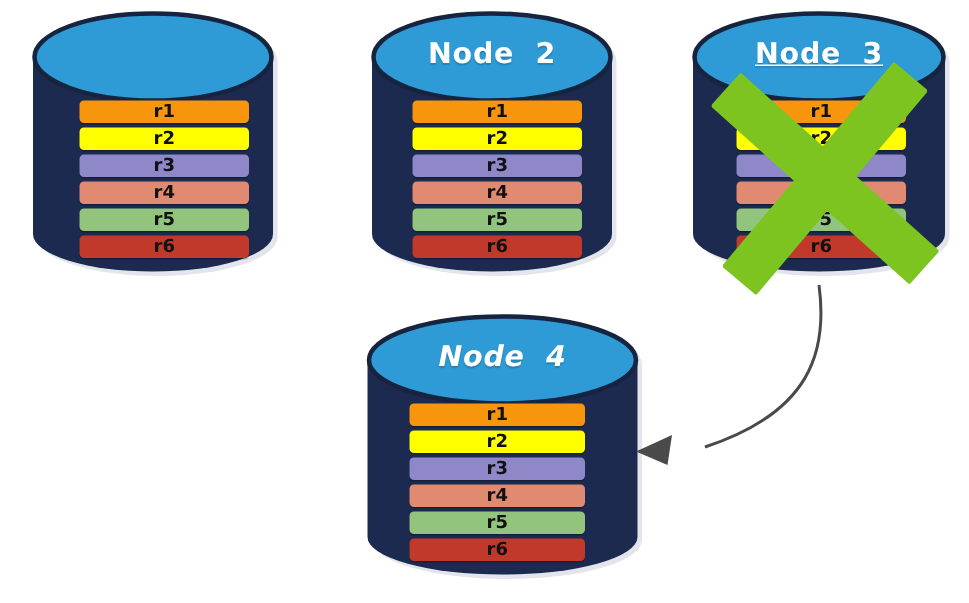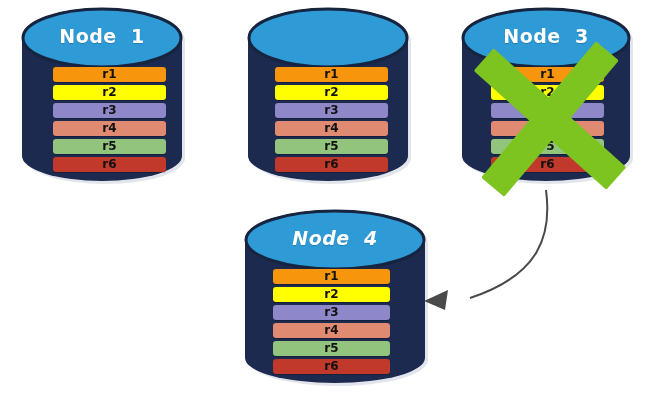--- a/index.html
+++ b/index.html
@@ -71,52 +71,52 @@
 </head>
 <body>
 
 <div id="canvas">
     <div class="node" style="left: 22px; top: 8px; width: 160px; height: 186px;">
       <svg class="node-svg" width="168" height="194">
         <path d="M 3,33 a 80,30 0 0 1 160,0 L 163,150 a 80,26 0 0 1 -160,0 Z" fill="#D8DCE4" opacity="0.75"></path>
         <path d="M 0,30 a 80,30 0 0 1 160,0 L 160,148 a 80,25 0 0 1 -160,0 Z" fill="#1B2A4E"></path>
         <ellipse cx="80" cy="30" rx="79" ry="29" fill="#2E9BD6" stroke="#16243F" stroke-width="3"></ellipse>
       </svg>
-      <div class="node-title" style="top: 17px; font-size: 19px;">Node  1</div>
       <div class="rows" style="left: 31px; top: 59px; width: 113px; height: 108px;">
         <div class="row" style="top: 0px; left: 0px; width: 113px; height: 15px; background: rgb(247, 150, 13);">r1</div>
         <div class="row" style="top: 18px; left: 0px; width: 113px; height: 15px; background: rgb(255, 255, 0);">r2</div>
         <div class="row" style="top: 36px; left: 0px; width: 113px; height: 15px; background: rgb(142, 135, 200);">r3</div>
         <div class="row" style="top: 54px; left: 0px; width: 113px; height: 15px; background: rgb(224, 138, 114);">r4</div>
         <div class="row" style="top: 72px; left: 0px; width: 113px; height: 15px; background: rgb(146, 196, 125);">r5</div>
         <div class="row" style="top: 90px; left: 0px; width: 113px; height: 15px; background: rgb(192, 57, 43);">r6</div>
       </div>
     </div>
     <div class="node" style="left: 248px; top: 8px; width: 160px; height: 186px;">
       <svg class="node-svg" width="168" height="194">
         <path d="M 3,33 a 80,30 0 0 1 160,0 L 163,150 a 80,26 0 0 1 -160,0 Z" fill="#D8DCE4" opacity="0.75"></path>
         <path d="M 0,30 a 80,30 0 0 1 160,0 L 160,148 a 80,25 0 0 1 -160,0 Z" fill="#1B2A4E"></path>
         <ellipse cx="80" cy="30" rx="79" ry="29" fill="#2E9BD6" stroke="#16243F" stroke-width="3"></ellipse>
       </svg>
+      <div class="node-title" style="top: 17px; font-size: 19px;">Node  2</div>
       <div class="rows" style="left: 27px; top: 59px; width: 113px; height: 108px;">
         <div class="row" style="top: 0px; left: 0px; width: 113px; height: 15px; background: rgb(247, 150, 13);">r1</div>
         <div class="row" style="top: 18px; left: 0px; width: 113px; height: 15px; background: rgb(255, 255, 0);">r2</div>
         <div class="row" style="top: 36px; left: 0px; width: 113px; height: 15px; background: rgb(142, 135, 200);">r3</div>
         <div class="row" style="top: 54px; left: 0px; width: 113px; height: 15px; background: rgb(224, 138, 114);">r4</div>
         <div class="row" style="top: 72px; left: 0px; width: 113px; height: 15px; background: rgb(146, 196, 125);">r5</div>
         <div class="row" style="top: 90px; left: 0px; width: 113px; height: 15px; background: rgb(192, 57, 43);">r6</div>
       </div>
     </div>
     <div class="node" style="left: 462px; top: 8px; width: 168px; height: 186px;">
       <svg class="node-svg" width="176" height="194">
         <path d="M 3,33 a 84,30 0 0 1 168,0 L 171,150 a 84,26 0 0 1 -168,0 Z" fill="#D8DCE4" opacity="0.75"></path>
         <path d="M 0,30 a 84,30 0 0 1 168,0 L 168,148 a 84,25 0 0 1 -168,0 Z" fill="#1B2A4E"></path>
         <ellipse cx="84" cy="30" rx="83" ry="29" fill="#2E9BD6" stroke="#16243F" stroke-width="3"></ellipse>
       </svg>
-      <div class="node-title" style="top: 17px; font-size: 19px;">Node  3</div>
+      <div class="node-title" style="top: 17px; font-size: 19px; text-decoration: underline;">Node  3</div>
       <div class="rows" style="left: 29px; top: 59px; width: 113px; height: 108px;">
         <div class="row" style="top: 0px; left: 0px; width: 113px; height: 15px; background: rgb(247, 150, 13);">r1</div>
         <div class="row" style="top: 18px; left: 0px; width: 113px; height: 15px; background: rgb(255, 255, 0);">r2</div>
         <div class="row" style="top: 36px; left: 0px; width: 113px; height: 15px; background: rgb(142, 135, 200);">r3</div>
         <div class="row" style="top: 54px; left: 0px; width: 113px; height: 15px; background: rgb(224, 138, 114);">r4</div>
         <div class="row" style="top: 72px; left: 0px; width: 113px; height: 15px; background: rgb(146, 196, 125);">r5</div>
         <div class="row" style="top: 90px; left: 0px; width: 113px; height: 15px; background: rgb(192, 57, 43);">r6</div>
       </div>
       <svg class="xmark" width="144" height="148" style="left: 16px; top: 37px; transform: rotate(-4deg);">
         <g>

